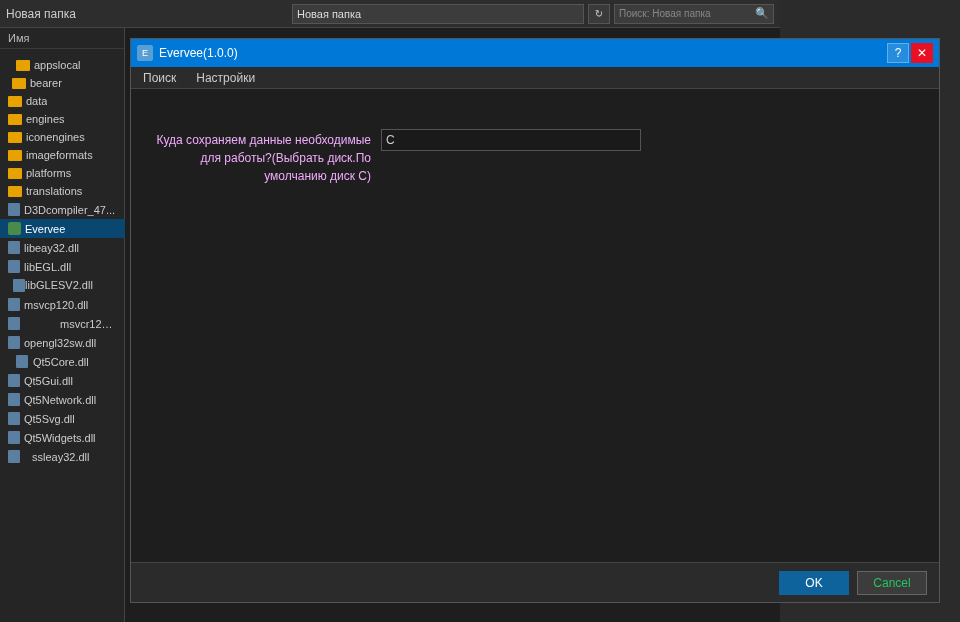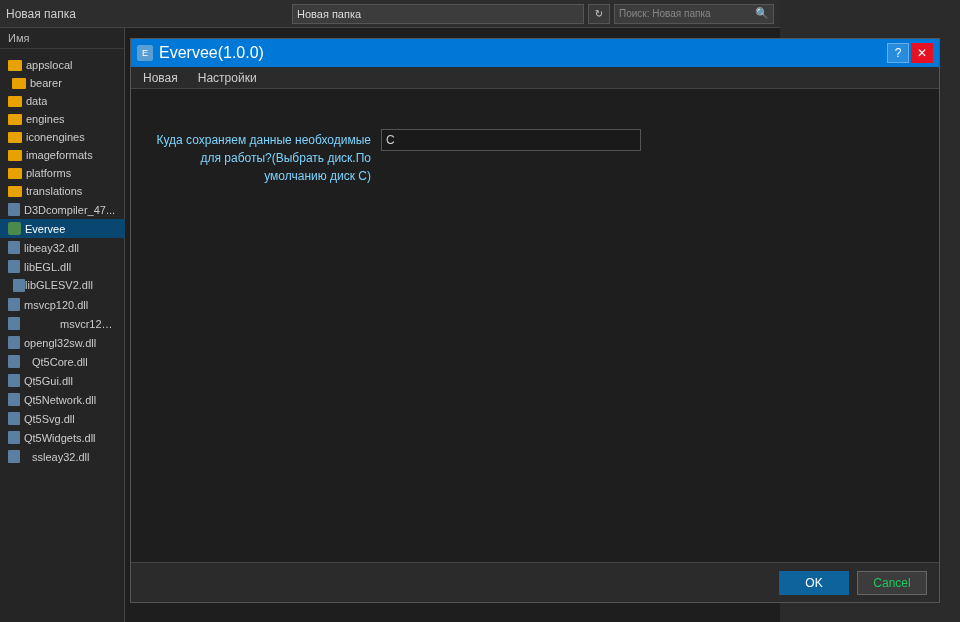--- a/index.html
+++ b/index.html
@@ -137,21 +137,21 @@
       width: 16px;
       height: 16px;
       background: #5a9fd4;
       border-radius: 2px;
       display: flex;
       align-items: center;
       justify-content: center;
     }
     .dialog-title-text {
       color: #fff;
-      font-size: 16px;
+      font-size: 12px;
       font-weight: normal;
     }
     .dialog-title-buttons {
       display: flex;
       gap: 2px;
     }
     .title-btn {
       width: 22px;
       height: 20px;
       display: flex;
@@ -192,21 +192,21 @@
     
     .dialog-content {
       flex: 1;
       background: #1e1e1e;
       display: flex;
       align-items: flex-start;
       padding: 40px 20px 20px 20px;
       gap: 10px;
     }
     .dialog-label {
-      color: #7dd3fc;
+      color: #f0abfc;
       font-size: 12px;
       text-align: right;
       width: 220px;
       flex-shrink: 0;
       line-height: 1.5;
       padding-top: 2px;
     }
     .dialog-input {
       width: 260px;
       height: 22px;
@@ -267,21 +267,21 @@
     </div>
   </div>
 
   <div class="explorer-sidebar">
     <div class="sidebar-header">Имя</div>
   </div>
 
 </div>
 
 <div id="sidebar-items-container" style="position:absolute;top:56px;left:0;width:125px;">
-<div class="sidebar-item" style="display: flex; align-items: center; padding: 3px 8px; font-size: 11px; gap: 4px; cursor: pointer; color: rgb(204, 204, 204); background: transparent;">
+<div class="sidebar-item" style="display: flex; align-items: center; padding: 3px 16px; font-size: 11px; gap: 4px; cursor: pointer; color: rgb(204, 204, 204); background: transparent;">
       <span style="width: 14px; height: 11px; background: rgb(232, 162, 0); border-radius: 1px; display: inline-block; flex-shrink: 0; position: relative;"></span>
       <span style="overflow: hidden; white-space: nowrap; text-overflow: ellipsis;">appslocal</span>
     </div>
     <div class="sidebar-item" style="display: flex; align-items: center; padding: 3px 12px; font-size: 11px; gap: 4px; cursor: pointer; color: rgb(204, 204, 204); background: transparent;">
       <span style="width: 14px; height: 11px; background: rgb(232, 162, 0); border-radius: 1px; display: inline-block; flex-shrink: 0; position: relative;"></span>
       <span style="overflow: hidden; white-space: nowrap; text-overflow: ellipsis;">bearer</span>
     </div>
     <div class="sidebar-item" style="display: flex; align-items: center; padding: 3px 8px; font-size: 11px; gap: 4px; cursor: pointer; color: rgb(204, 204, 204); background: transparent;">
       <span style="width: 14px; height: 11px; background: rgb(232, 162, 0); border-radius: 1px; display: inline-block; flex-shrink: 0; position: relative;"></span>
       <span style="overflow: hidden; white-space: nowrap; text-overflow: ellipsis;">data</span>
@@ -331,21 +331,21 @@
       <span style="overflow: hidden; white-space: nowrap; text-overflow: ellipsis;">msvcp120.dll</span>
     </div>
     <div class="sidebar-item" style="display: flex; align-items: center; padding: 3px 8px; font-size: 11px; gap: 4px; cursor: pointer; color: rgb(204, 204, 204); background: transparent;">
       <span style="width: 12px; height: 13px; background: rgb(90, 127, 160); border-radius: 1px; display: inline-block; flex-shrink: 0;"></span>
       <span style="overflow: hidden; white-space: nowrap; text-overflow: ellipsis; margin-left: 36px;">msvcr120.dll</span>
     </div>
     <div class="sidebar-item" style="display: flex; align-items: center; padding: 3px 8px; font-size: 11px; gap: 4px; cursor: pointer; color: rgb(204, 204, 204); background: transparent;">
       <span style="width: 12px; height: 13px; background: rgb(90, 127, 160); border-radius: 1px; display: inline-block; flex-shrink: 0;"></span>
       <span style="overflow: hidden; white-space: nowrap; text-overflow: ellipsis;">opengl32sw.dll</span>
     </div>
-    <div class="sidebar-item" style="display: flex; align-items: center; padding: 3px 8px; font-size: 11px; gap: 12px; cursor: pointer; color: rgb(204, 204, 204); background: transparent;">
+    <div class="sidebar-item" style="display: flex; align-items: center; padding: 3px 16px; font-size: 11px; gap: 5px; cursor: pointer; color: rgb(204, 204, 204); background: transparent;">
       <span style="width: 12px; height: 13px; background: rgb(90, 127, 160); border-radius: 1px; display: inline-block; flex-shrink: 0;"></span>
       <span style="overflow: hidden; white-space: nowrap; text-overflow: ellipsis;">Qt5Core.dll</span>
     </div>
     <div class="sidebar-item" style="display: flex; align-items: center; padding: 3px 8px; font-size: 11px; gap: 4px; cursor: pointer; color: rgb(204, 204, 204); background: transparent;">
       <span style="width: 12px; height: 13px; background: rgb(90, 127, 160); border-radius: 1px; display: inline-block; flex-shrink: 0;"></span>
       <span style="overflow: hidden; white-space: nowrap; text-overflow: ellipsis;">Qt5Gui.dll</span>
     </div>
     <div class="sidebar-item" style="display: flex; align-items: center; padding: 3px 8px; font-size: 11px; gap: 4px; cursor: pointer; color: rgb(204, 204, 204); background: transparent;">
       <span style="width: 12px; height: 13px; background: rgb(90, 127, 160); border-radius: 1px; display: inline-block; flex-shrink: 0;"></span>
       <span style="overflow: hidden; white-space: nowrap; text-overflow: ellipsis;">Qt5Network.dll</span>
@@ -373,21 +373,21 @@
       </div>
       <span class="dialog-title-text">Evervee(1.0.0)</span>
     </div>
     <div class="dialog-title-buttons">
       <div class="title-btn question">?</div>
       <div class="title-btn close">✕</div>
     </div>
   </div>
 
   <div class="dialog-menubar">
-    <span class="menu-item">Новая</span>
+    <span class="menu-item">Поиск</span>
     <span class="menu-item">Настройки</span>
   </div>
 
   <div class="dialog-content">
     <div class="dialog-label">Куда сохраняем данные необходимые для работы?(Выбрать диск.По умолчанию диск С)</div>
     <div class="dialog-input">
       <span>C</span>
     </div>
   </div>
 

